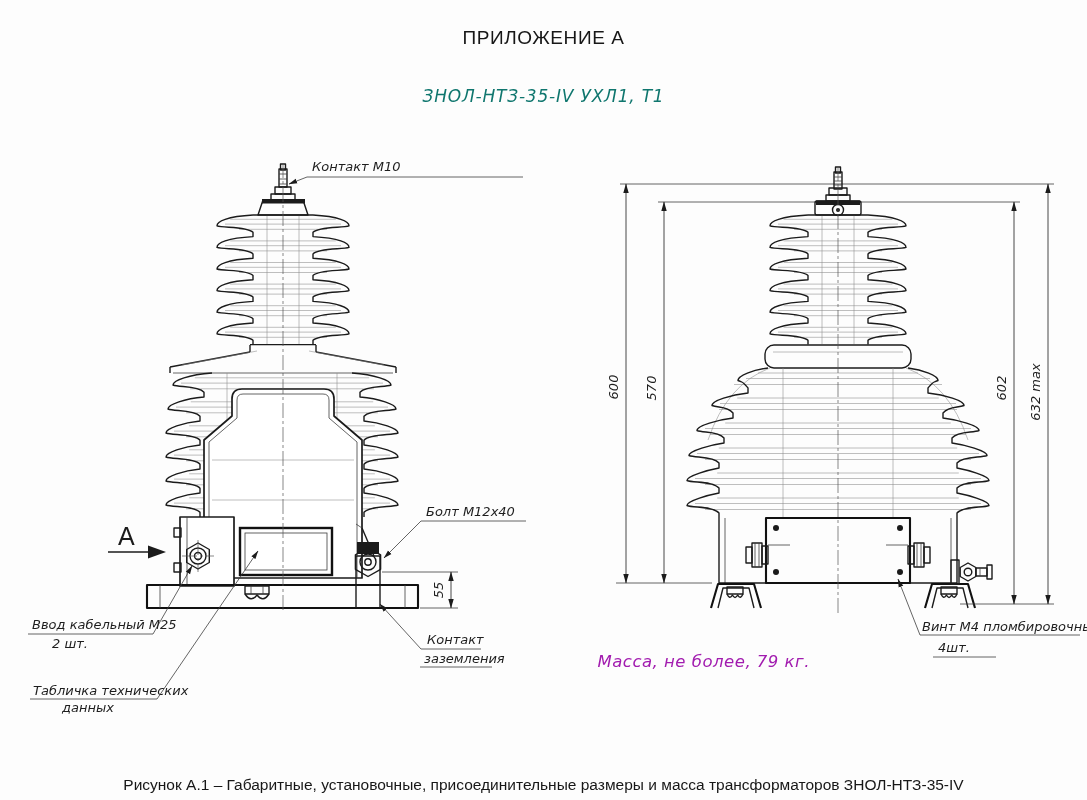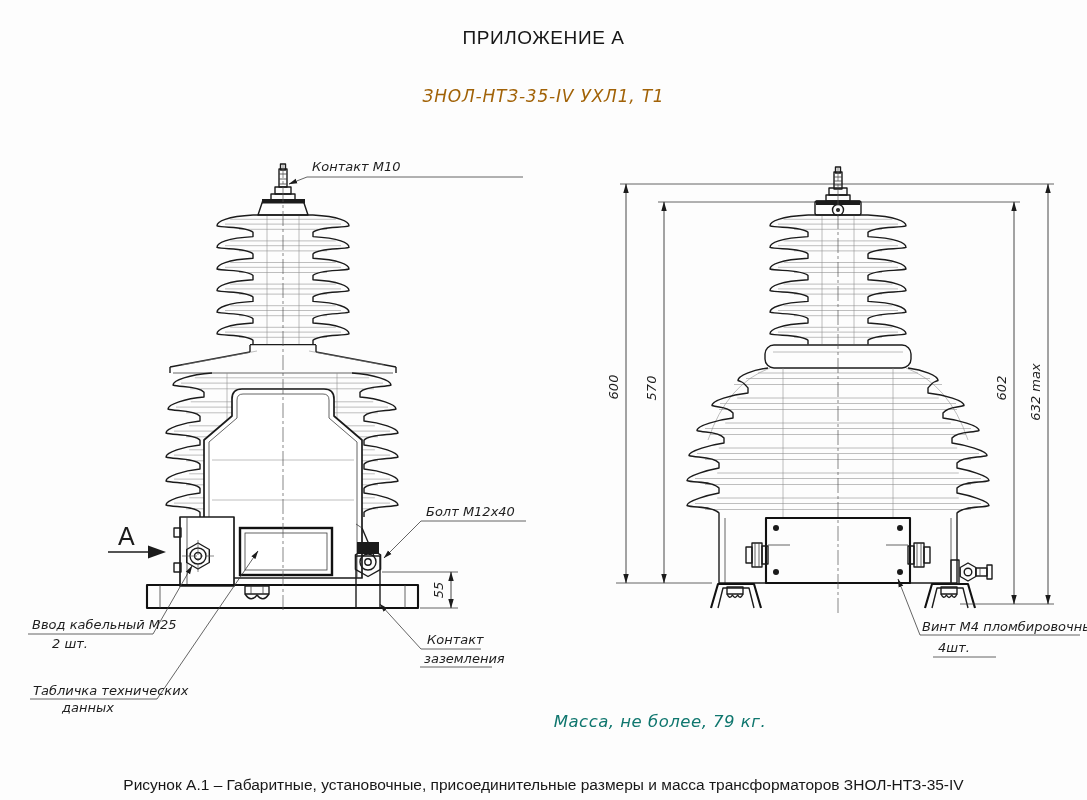--- a/index.html
+++ b/index.html
@@ -1,23 +1,23 @@
 <!DOCTYPE html>
 <html><head>
 <meta charset="utf-8">
 <style>
   html,body{margin:0;padding:0;}
   body{width:1087px;height:800px;background:#fdfdfd;position:relative;overflow:hidden;
        font-family:"Liberation Sans",sans-serif;}
   .title{position:absolute;left:0;right:0;top:27px;text-align:center;
          font:400 19px "Liberation Sans",sans-serif;letter-spacing:.6px;color:#171717;}
   .subtitle{position:absolute;left:0;right:0;top:86px;text-align:center;
-         font:italic 17px "DejaVu Sans",sans-serif;letter-spacing:.8px;color:#a16207;}
-  .mass{position:absolute;left:510px;top:712px;width:300px;text-align:center;
-         font:italic 16.5px "DejaVu Sans",sans-serif;letter-spacing:.5px;color:#0f766e;}
+         font:italic 17px "DejaVu Sans",sans-serif;letter-spacing:.8px;color:#0f766e;}
+  .mass{position:absolute;left:510px;top:652px;width:300px;text-align:right;
+         font:italic 16.5px "DejaVu Sans",sans-serif;letter-spacing:.5px;color:#a21caf;}
   .caption{position:absolute;left:0;right:0;top:776px;text-align:center;
          font:15.5px "Liberation Sans",sans-serif;color:#171717;}
   svg{position:absolute;left:0;top:0;}
   .ln{fill:none;stroke:#1b1b1b;stroke-width:1.4;stroke-linejoin:round;}
   .ln2{fill:none;stroke:#111;stroke-width:2.1;stroke-linejoin:round;}
   .thin{fill:none;stroke:#3d3d3d;stroke-width:.8;}
   .tex{fill:none;stroke:#8a8a8a;stroke-width:.55;}
   .dim{fill:none;stroke:#333;stroke-width:.9;}
   .cl{fill:none;stroke:#555;stroke-width:.7;stroke-dasharray:15 3 3 3;}
   .fill{fill:#1b1b1b;stroke:none;}

